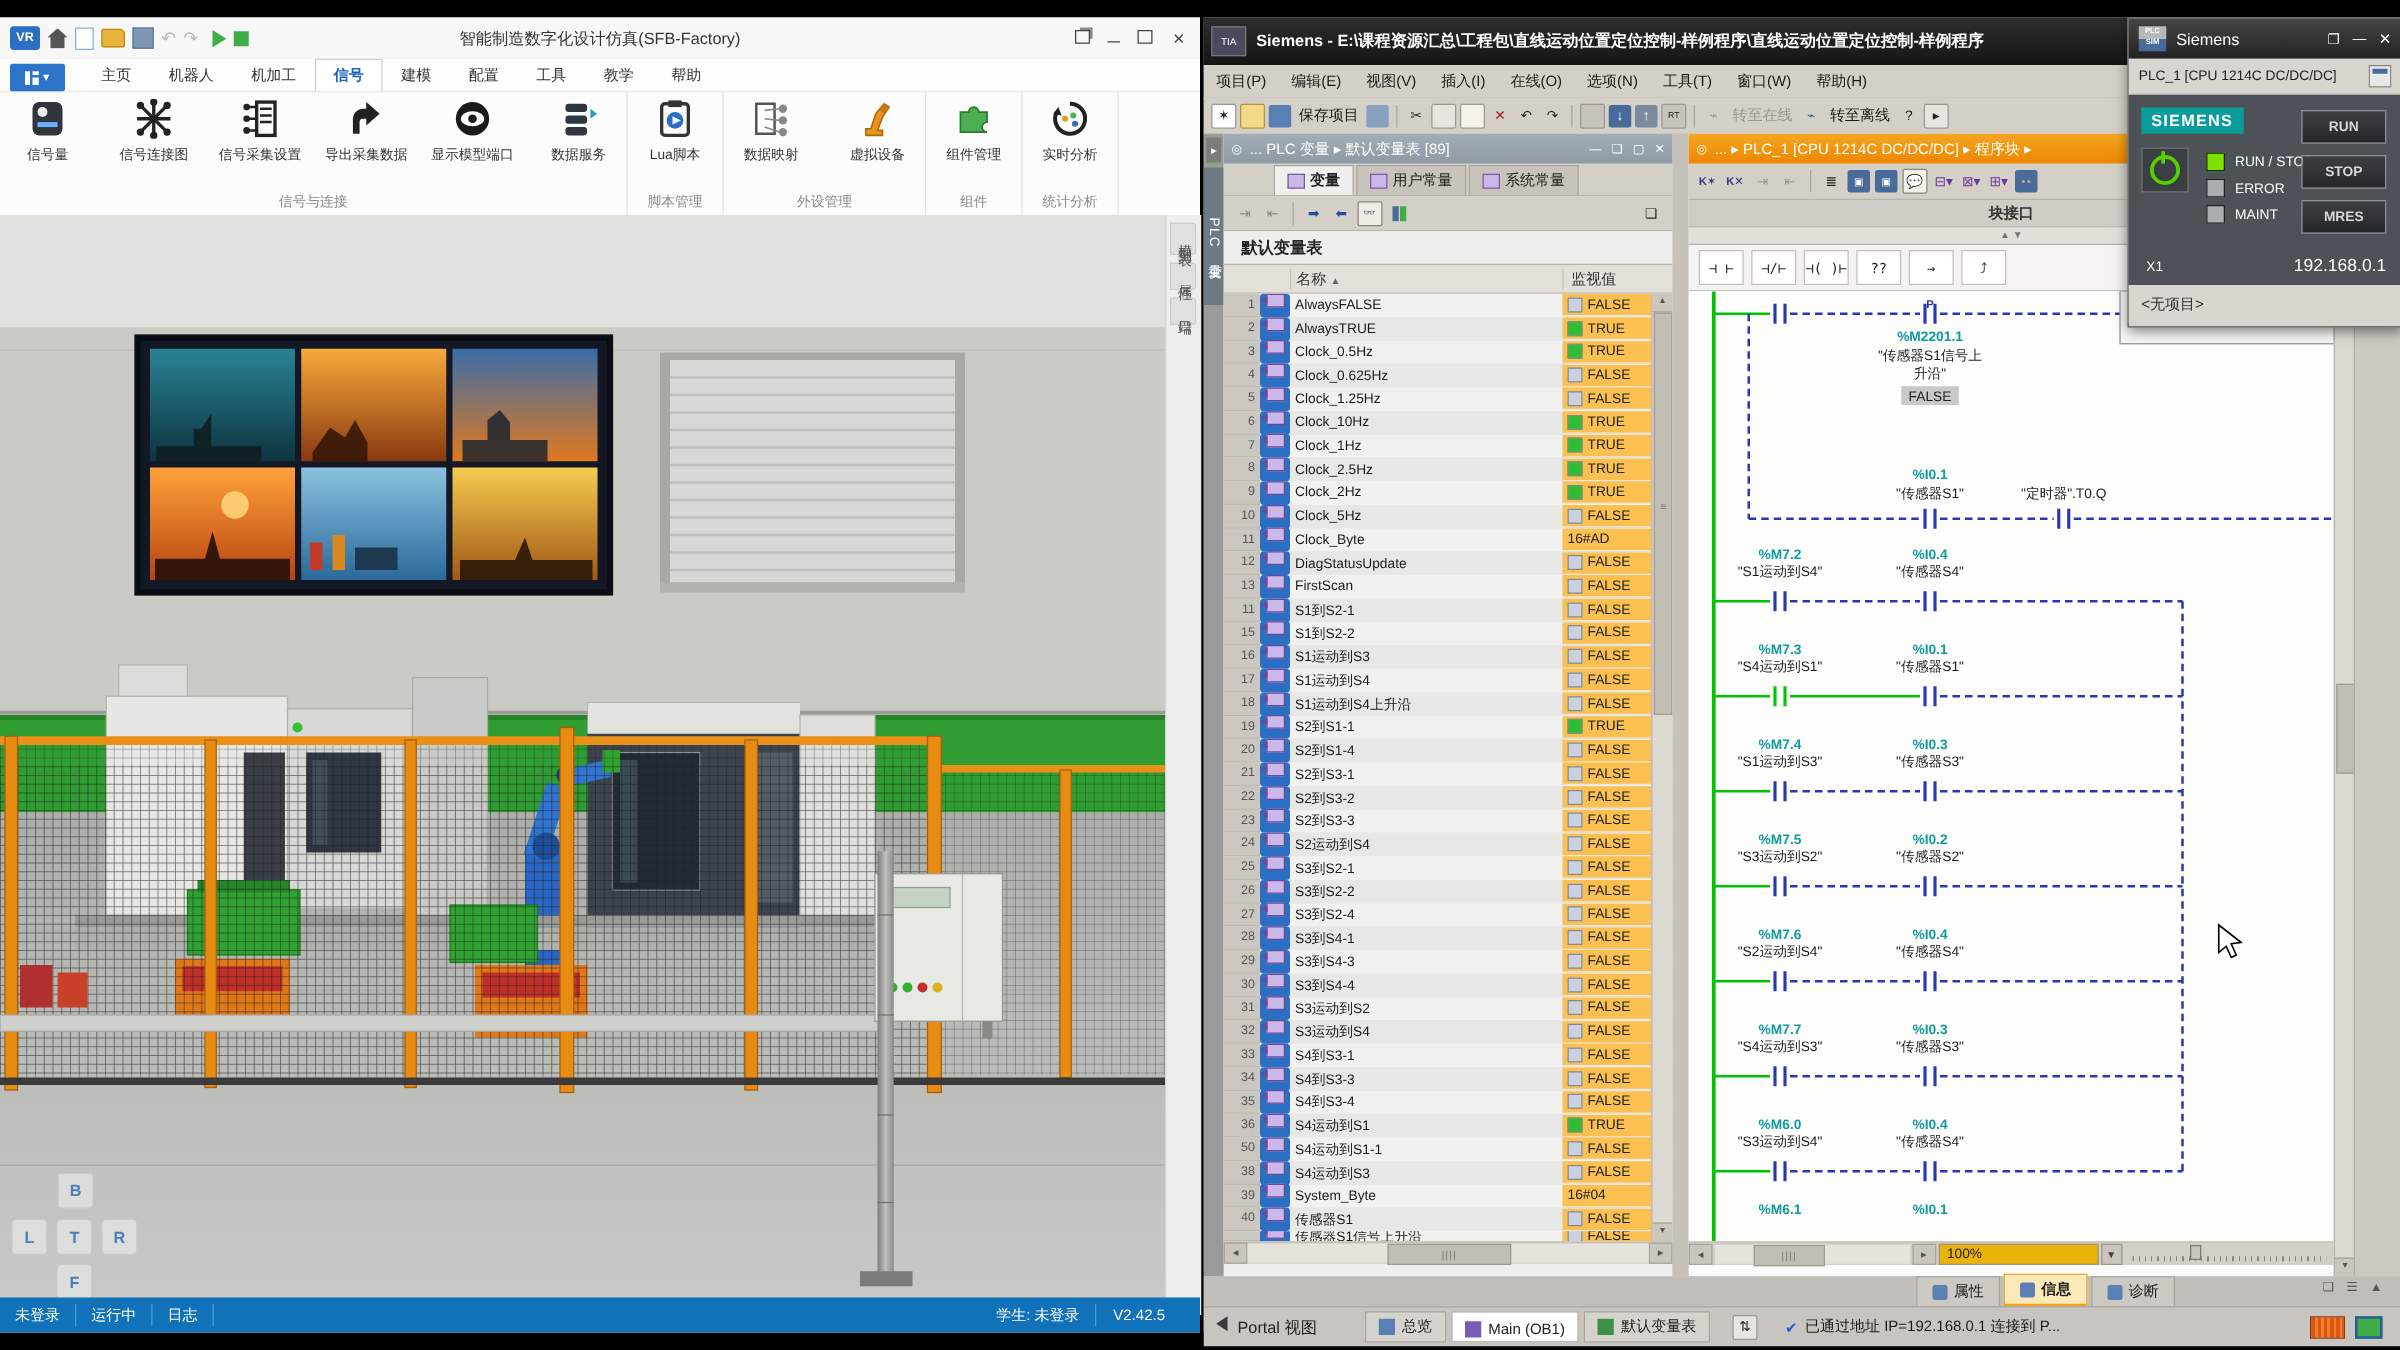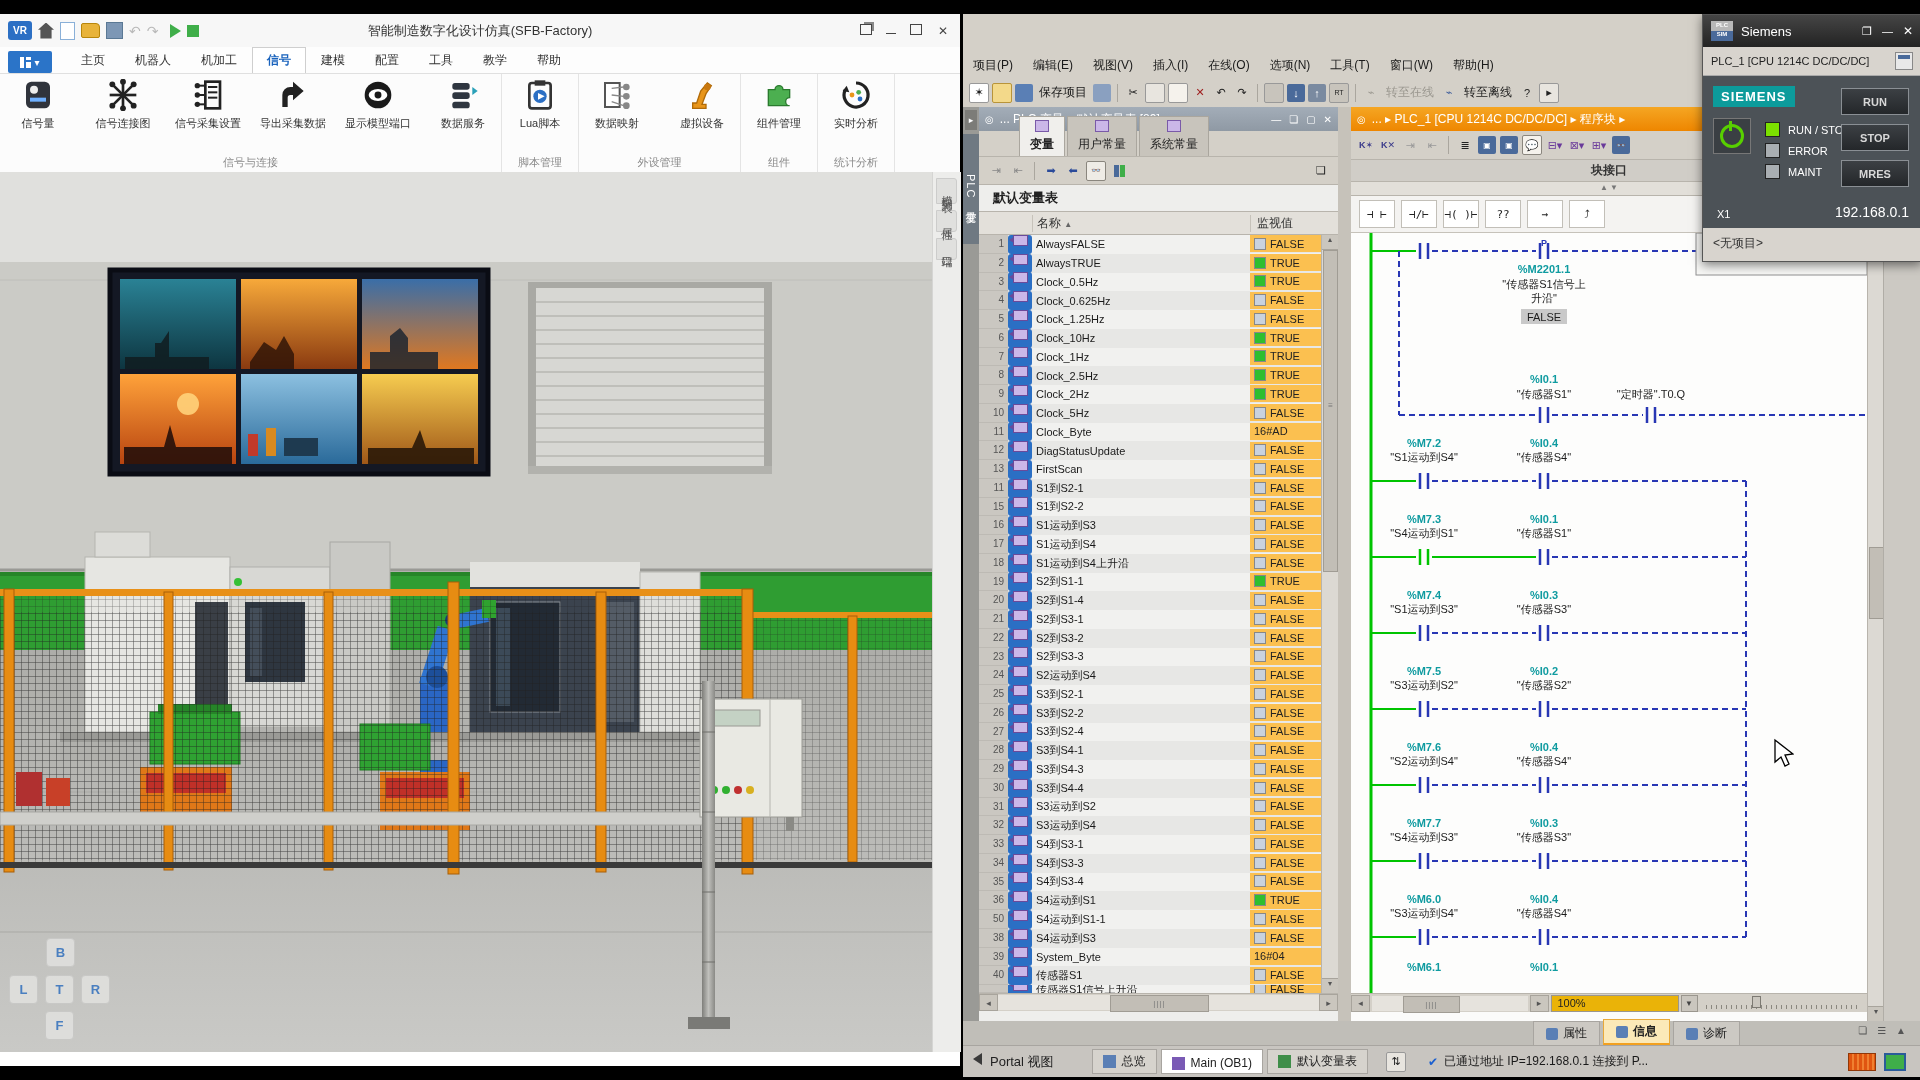--- a/index.html
+++ b/index.html
@@ -67,21 +67,21 @@
   #tia-lstrip{left:0;top:93px;width:16px;height:914px;background:#9a9a96;}
   #tia-lstrip .arrow{width:12px;height:20px;margin:3px auto;background:#7c7c78;color:#fff;font-size:9px;text-align:center;line-height:20px;}
   #plcvar-tab{left:0;top:120px;width:16px;height:110px;background:#6f7982;color:#fff;writing-mode:vertical-rl;font-size:11px;text-align:center;letter-spacing:1px;line-height:16px;}
   
   #var-panel{left:16px;top:93px;width:359px;height:914px;background:#eeeeec;}
   .pane-head{height:24px;display:flex;align-items:center;color:#fff;font-size:12px;padding:0 6px;}
   #var-head{background:linear-gradient(#a3adb8,#8f99a4);}
   .ph-btns{margin-left:auto;display:flex;gap:8px;align-items:center;color:#fff;}
   .ph-b{font-size:10px;}
   #var-tabs{height:25px;background:#d4d0c8;display:flex;align-items:flex-end;padding-left:40px;border-bottom:1px solid #b8b4ac;}
-  .vtab{padding:3px 10px;font-size:12px;border:1px solid #aaa69e;border-bottom:none;background:#c8c4bc;margin-right:2px;display:flex;gap:4px;align-items:center;flex-direction:column;}
+  .vtab{padding:3px 10px;font-size:12px;border:1px solid #aaa69e;border-bottom:none;background:#c8c4bc;margin-right:2px;display:flex;gap:4px;align-items:center;}
   .vtab.sel{background:#f0efec;font-weight:bold;}
   .vtab .ic{width:12px;height:10px;border:1px solid #7a5aa8;background:#cbb7e8;}
   #var-toolbar{height:27px;background:#d4d0c8;display:flex;align-items:center;gap:4px;padding-left:8px;border-bottom:1px solid #b8b4ac;}
   #var-title{height:26px;background:#eeeeec;font-size:13px;font-weight:bold;display:flex;align-items:center;padding-left:14px;color:#222;}
   #var-colhead{height:22px;background:#e3e0da;border:1px solid #b8b4ac;border-width:1px 0;display:flex;font-size:12px;color:#333;align-items:center;}
   .ch-num{width:29px;}
   .ch-ic{width:24px;}
   .ch-name{width:213px;padding-left:4px;border-left:1px solid #c6c2ba;}
   .ch-val{flex:1;padding-left:6px;border-left:1px solid #c6c2ba;}
   #var-rows{position:relative;height:758px;overflow:hidden;background:#e8e8e6;}
@@ -516,23 +516,37 @@
       </svg>
       
     <div class="navletter" style="left: 46px; top: 766px;">B</div><div class="navletter" style="left: 9px; top: 803px;">L</div><div class="navletter" style="left: 45px; top: 803px;">T</div><div class="navletter" style="left: 81px; top: 803px;">R</div><div class="navletter" style="left: 45px; top: 839px;">F</div></div>
 
     <div id="lw-side" class="abs">
         <div class="side-tab">模型列表</div>
         <div class="side-tab">属性</div>
         <div class="side-tab">端口</div>
       </div>
 
+    <div id="lw-status" class="abs">
+      <span class="st-seg">未登录</span>
+        <span class="st-seg">运行中</span>
+        <span class="st-seg">日志</span>
+        <span class="right">
+        <span class="st-seg" style="border:none">学生: 未登录</span>
+        <span class="st-ver">V2.42.5</span>
+        <span style="width:14px;"></span>
+      </span>
+    </div>
   </div>
 
   <div id="tia" class="abs">
+    <div id="tia-title" class="abs">
+      <span class="tia-ic">TIA</span>
+      <span id="tia-title-text">Siemens  -  E:\课程资源汇总\工程包\直线运动位置定位控制-样例程序\直线运动位置定位控制-样例程序</span>
+    </div>
     <div id="tia-menu" class="abs">
         <span class="menu-item">项目(P)</span>
         <span class="menu-item">编辑(E)</span>
         <span class="menu-item">视图(V)</span>
         <span class="menu-item">插入(I)</span>
         <span class="menu-item">在线(O)</span>
         <span class="menu-item">选项(N)</span>
         <span class="menu-item">工具(T)</span>
         <span class="menu-item">窗口(W)</span>
         <span class="menu-item">帮助(H)</span>

